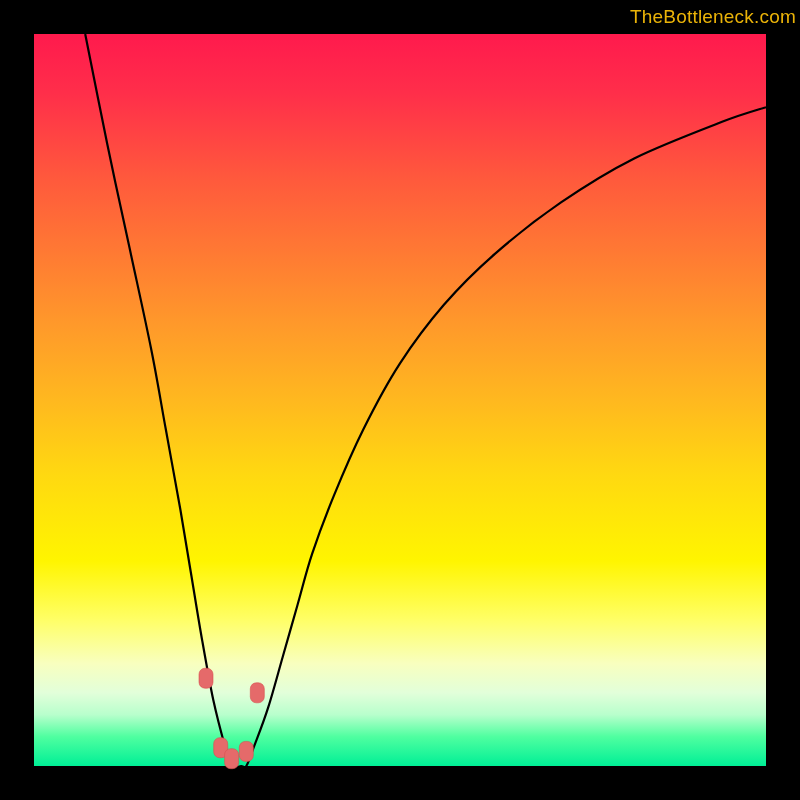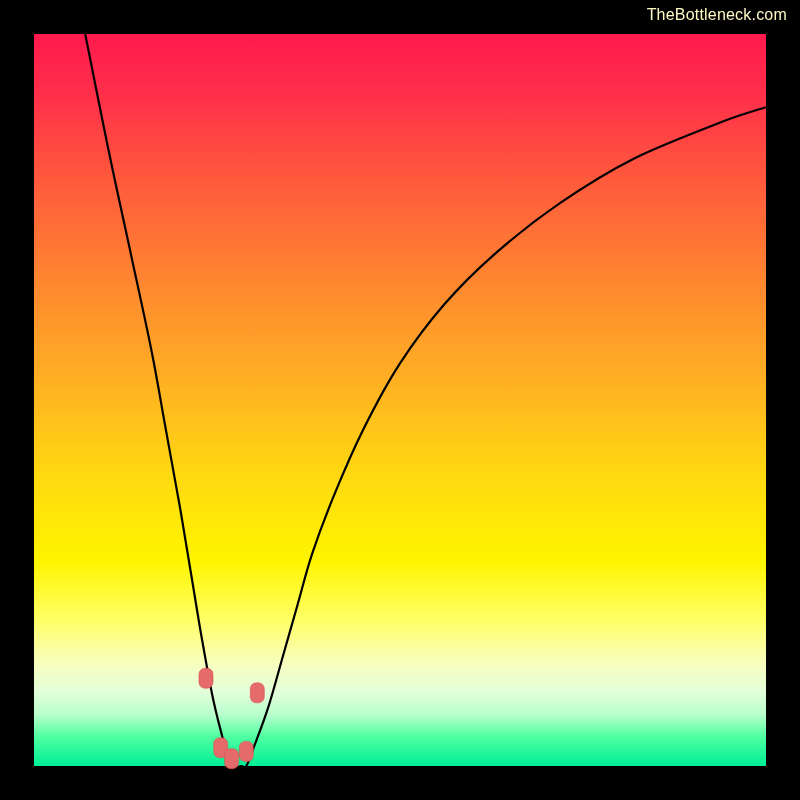--- a/index.html
+++ b/index.html
@@ -30,23 +30,23 @@
       #f8ffbf 86%,
       #e2ffda 90%,
       #b8ffcc 93%,
       #4fffa0 96%,
       #00ef96 100%
     );
   }
   .watermark {
     position: absolute;
     top: 6px;
-    right: 13px;
-    color: #fef9c3;
-    font-size: 16px;
+    right: 4px;
+    color: #eab308;
+    font-size: 19px;
     font-weight: 500;
     letter-spacing: 0.2px;
     z-index: 10;
     user-select: none;
   }
   svg.curve {
     position: absolute;
     left: 0;
     top: 0;
     width: 732px;

